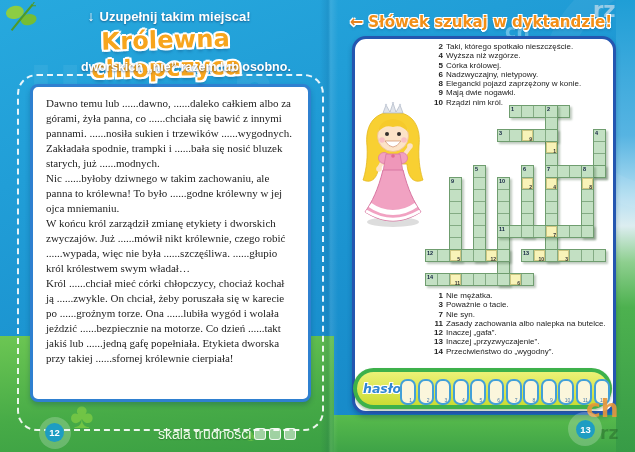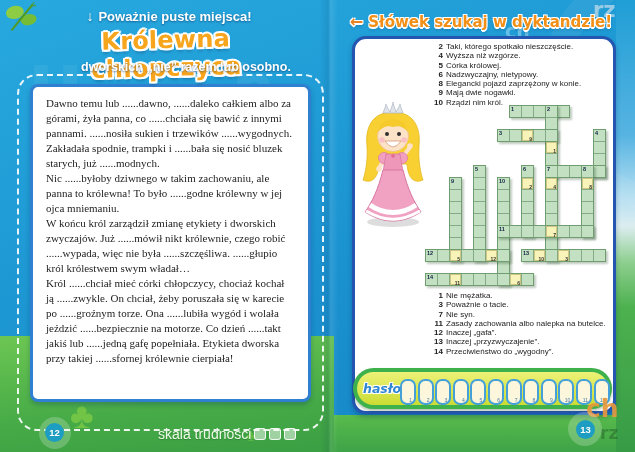--- a/index.html
+++ b/index.html
@@ -116,21 +116,21 @@
 <svg class="illu" style="left:5px;top:2px;" width="34" height="30" viewBox="0 0 34 30">
   <g transform="rotate(-12 17 15)">
     <ellipse cx="11" cy="9" rx="9" ry="6.5" fill="#8ccd43"></ellipse>
     <ellipse cx="23" cy="19" rx="8" ry="5.5" fill="#76bd35"></ellipse>
     <path d="M4,26 Q16,16 30,5" stroke="#4e9a28" stroke-width="2" fill="none"></path>
     <path d="M29,6 L33,2 M29,6 L33,7" stroke="#4e9a28" stroke-width="1" fill="none"></path>
   </g>
 </svg>
 
 <div class="lp-instruction">
-  <span class="arrow-down">↓</span><span>Poważnie puste miejsca!</span>
+  <span class="arrow-down">↓</span><span>Uzupełnij takim miejsca!</span>
 </div>
 <div class="lp-title">Królewna chłopczyca</div>
 <div class="lp-subtitle">dworskich „nie” razem lub osobno.</div>
 <div class="dashed-frame"></div>
 <div class="story-card" id="story-card">
     <p>Dawno temu lub ......dawno, ......daleko całkiem albo za górami, żyła panna, co ......chciała się bawić z innymi pannami. ......nosiła sukien i trzewików ......wygodnych. Zakładała spodnie, trampki i ......bała się nosić bluzek starych, już ......modnych.</p>
     <p>Nic ......byłoby dziwnego w takim zachowaniu, ale panna to królewna! To było ......godne królewny w jej ojca mniemaniu.</p>
     <p>W końcu król zarządził zmianę etykiety i dworskich zwyczajów. Już ......mówił nikt królewnie, czego robić ......wypada, więc nie była ......szczęśliwa. ......głupio król królestwem swym władał…</p>
     <p>Król ......chciał mieć córki chłopczycy, chociaż kochał ją ......zwykle. On chciał, żeby poruszała się w karecie po ......groźnym torze. Ona ......lubiła wygód i wolała jeździć ......bezpiecznie na motorze. Co dzień ......takt jakiś lub ......jedną gafę popełniała. Etykieta dworska przy takiej ......sfornej królewnie cierpiała!</p>
   </div>

